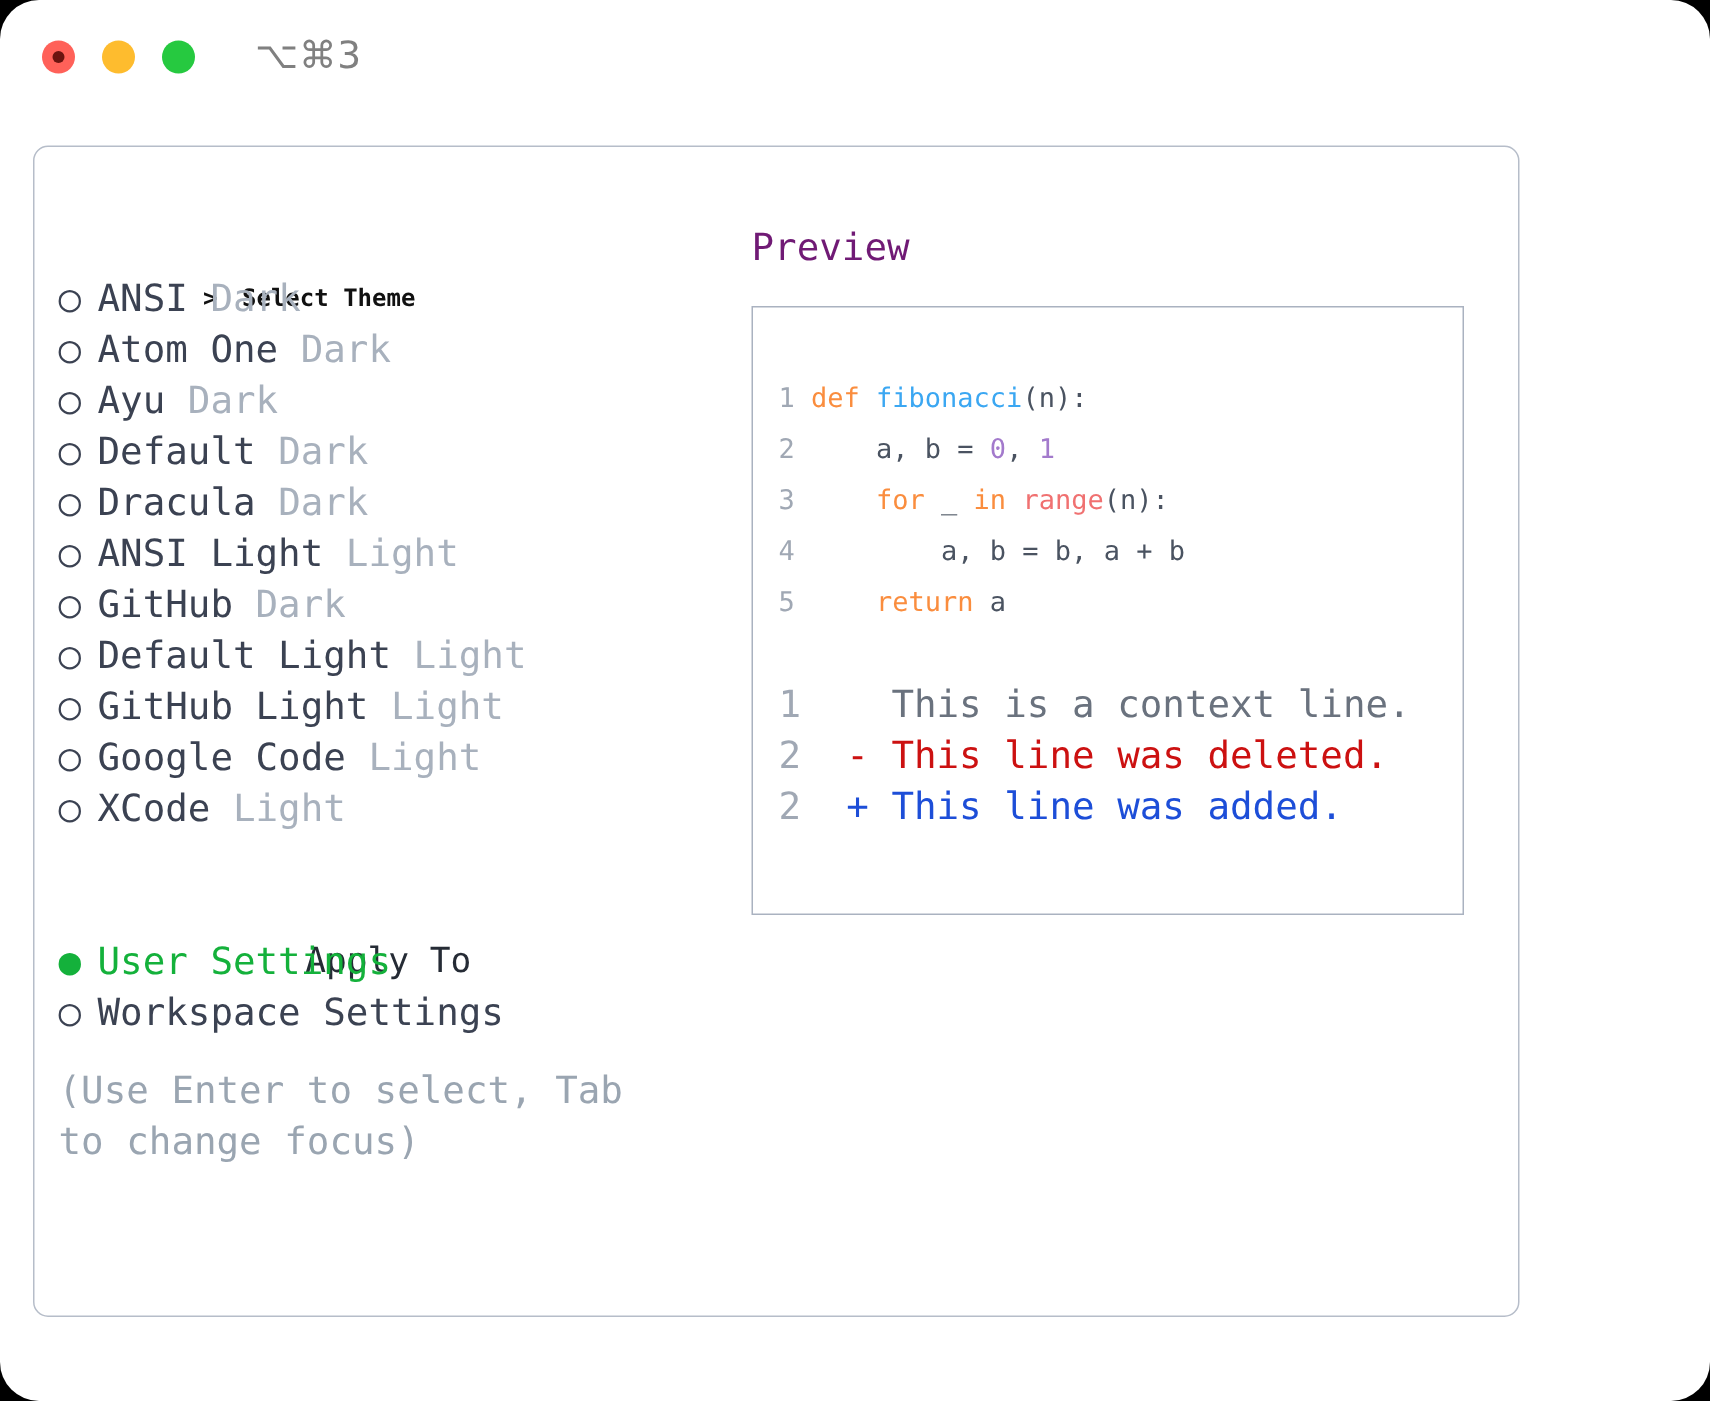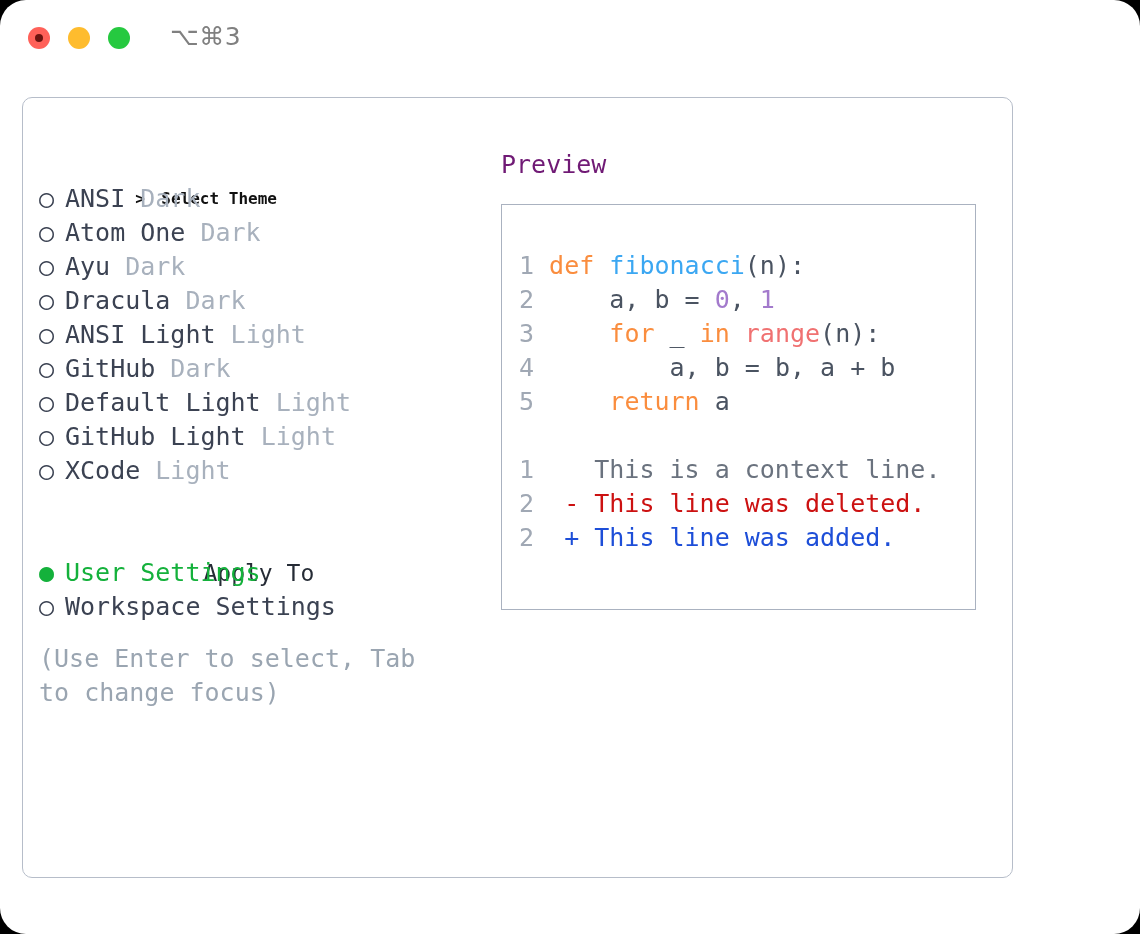--- a/index.html
+++ b/index.html
@@ -156,21 +156,21 @@
     height: 406px;
     border: 1px solid #aab2c0;
     box-sizing: border-box;
     background: #ffffff;
     position: relative;
   }
   .code {
     position: absolute;
     left: 17px;
     top: 44px;
-    font-size: 25px;
+    font-size: 18px;
     line-height: 34px;
     white-space: pre;
   }
   .code .ln {
     color: #a0a8b4;
   }
   .tok-kw   { color: #fa8d3e; }
   .tok-fn   { color: #3ba7f2; }
   .tok-num  { color: #a37acc; }
   .tok-bi   { color: #f07171; }
@@ -208,25 +208,27 @@
       <div class="left-col">
 
         <div class="row heading">
           <span class="marker">&gt;</span><span>Select Theme</span>
         </div>
 
         <div id="theme-list">
             <div class="row"><span class="marker">○</span><span>ANSI </span><span class="variant">Dark</span></div>
             <div class="row"><span class="marker">○</span><span>Atom One </span><span class="variant">Dark</span></div>
             <div class="row"><span class="marker">○</span><span>Ayu </span><span class="variant">Dark</span></div>
+            <div class="row"><span class="marker">○</span><span>Default </span><span class="variant">Dark</span></div>
             <div class="row"><span class="marker">○</span><span>Dracula </span><span class="variant">Dark</span></div>
             <div class="row"><span class="marker">○</span><span>ANSI Light </span><span class="variant">Light</span></div>
             <div class="row"><span class="marker">○</span><span>GitHub </span><span class="variant">Dark</span></div>
             <div class="row"><span class="marker">○</span><span>Default Light </span><span class="variant">Light</span></div>
             <div class="row"><span class="marker">○</span><span>GitHub Light </span><span class="variant">Light</span></div>
+            <div class="row"><span class="marker">○</span><span>Google Code </span><span class="variant">Light</span></div>
             <div class="row"><span class="marker">○</span><span>XCode </span><span class="variant">Light</span></div>
           </div>
 
         <div class="spacer-row"></div>
 
         <div class="section-title">
           <span class="marker"> </span><span>Apply To</span>
         </div>
 
         <div id="apply-list">

